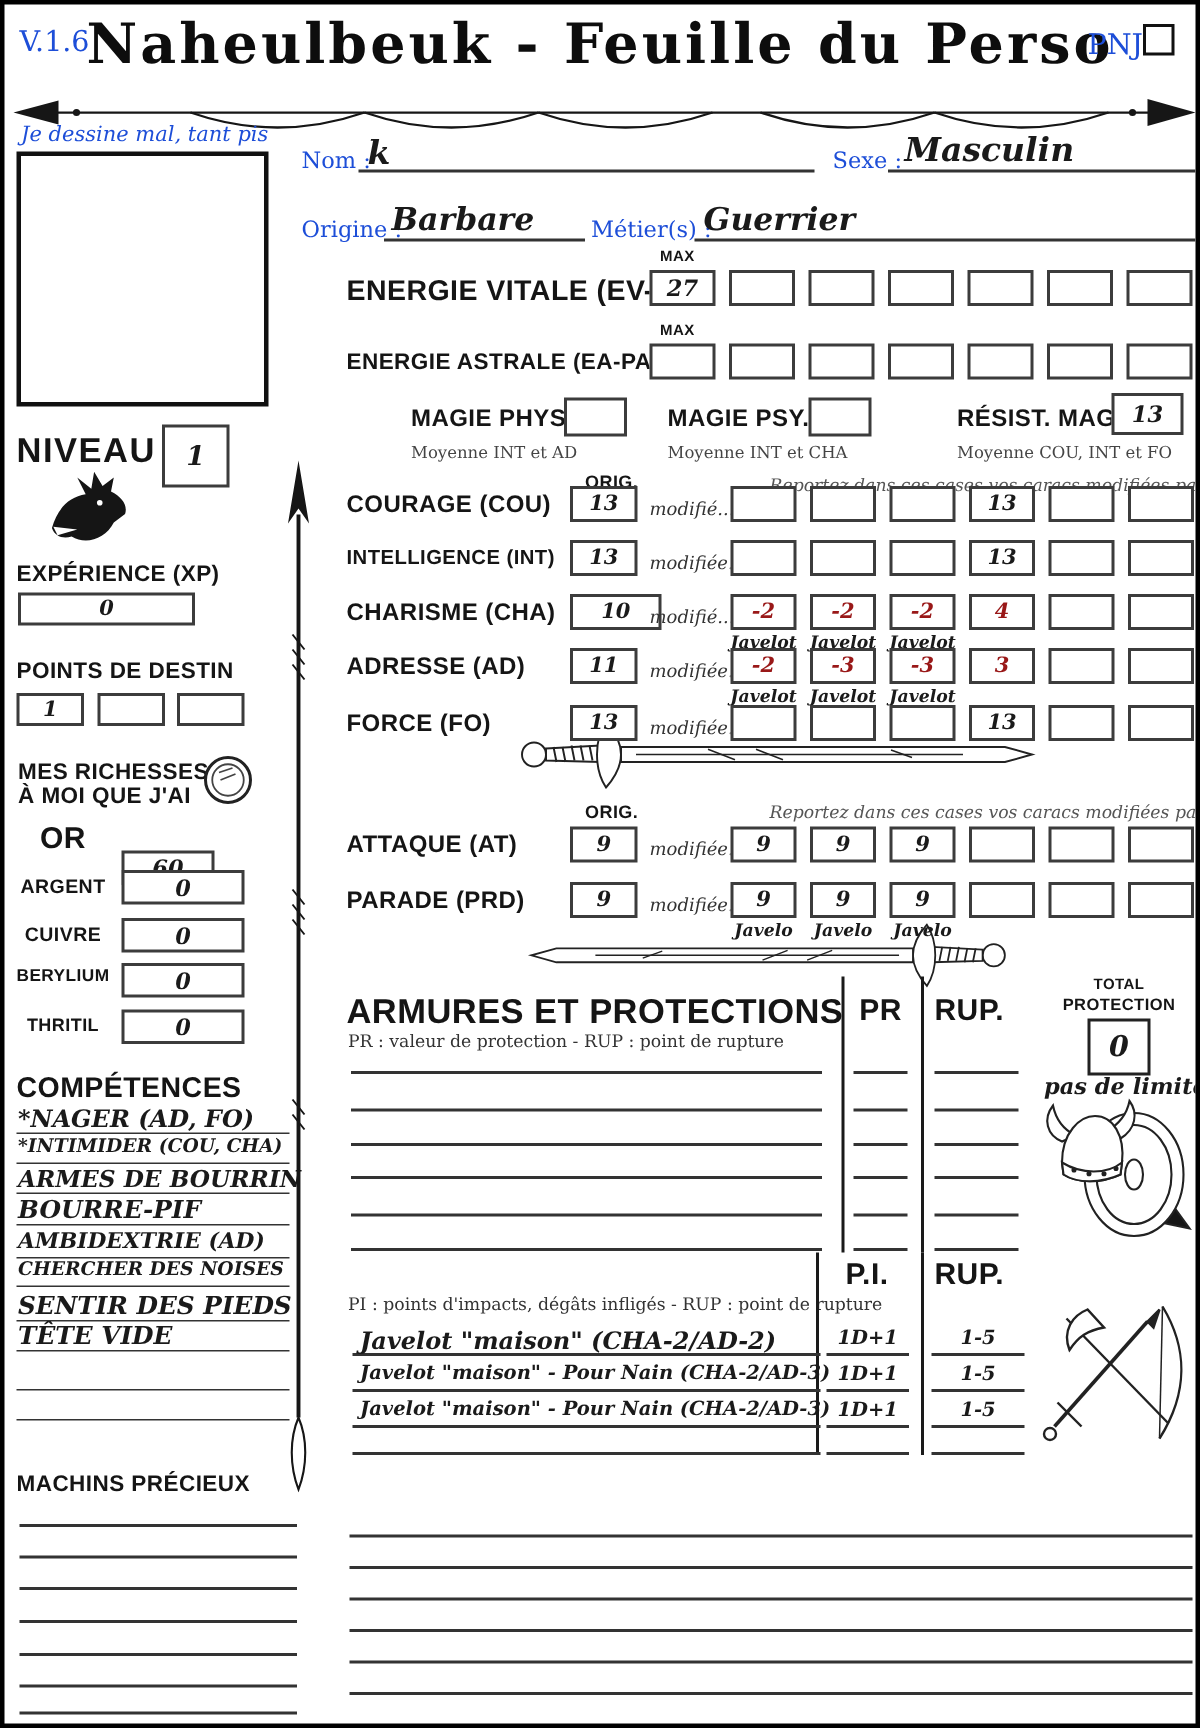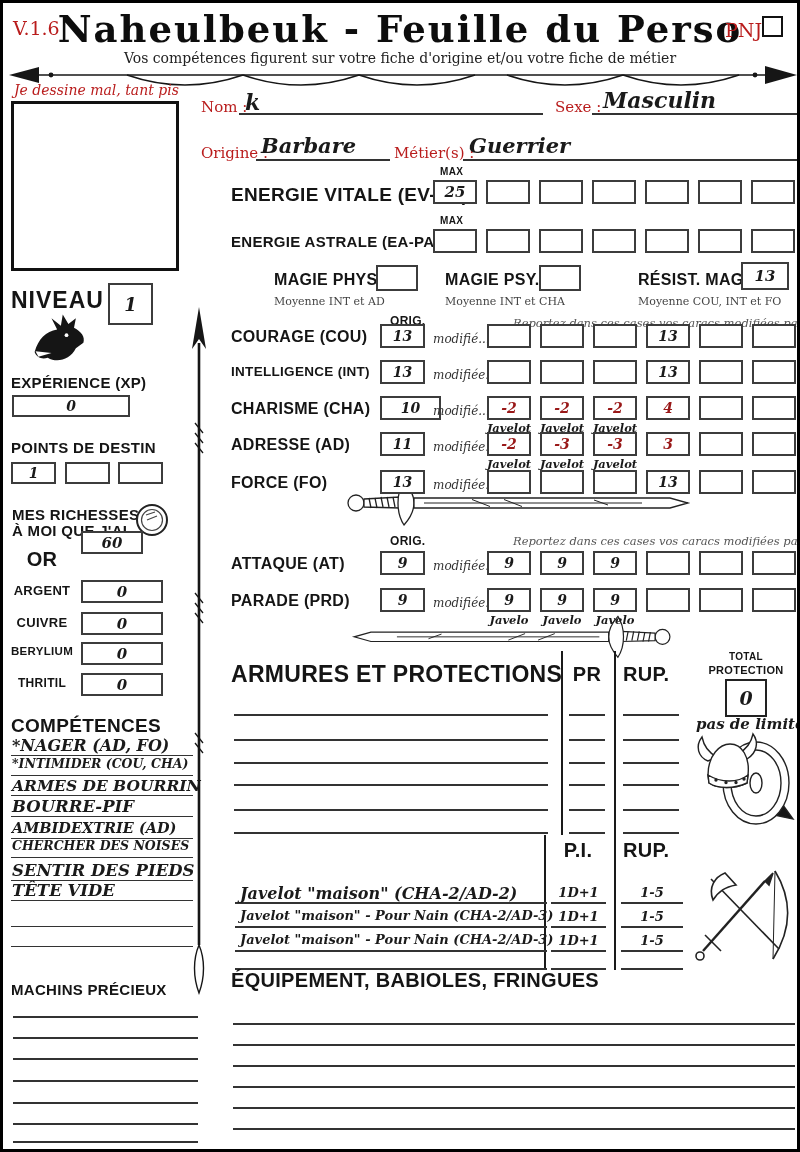--- a/index.html
+++ b/index.html
@@ -1,20 +1,20 @@
 <!DOCTYPE html>
 <html><head>
 <meta charset="utf-8">
 <style>
   html,body{margin:0;padding:0;background:#9c9c9c;}
   #page{position:relative;width:800px;height:1152px;background:#fff;border:3px solid #000;
     box-sizing:border-box;overflow:hidden;font-family:"Liberation Sans",sans-serif;color:#151515;}
   .abs{position:absolute;}
   .hdr{position:absolute;font-family:"Liberation Sans",sans-serif;font-weight:bold;letter-spacing:.3px;color:#151515;white-space:nowrap;}
-  .serif{position:absolute;font-family:"DejaVu Serif",serif;color:#b91c1c;white-space:nowrap;}
+  .serif{position:absolute;font-family:"DejaVu Serif",serif;color:#1d4ed8;white-space:nowrap;}
   .it{font-style:italic;}
   .gray{color:#555;}
   .hand{font-family:"DejaVu Serif",serif;font-style:italic;font-weight:bold;color:#1a1a1a;white-space:nowrap;}
   .handabs{position:absolute;}
   .red{color:#991818;}
   .box{position:absolute;border:2px solid #3c3c3c;background:#fff;display:flex;align-items:center;justify-content:center;box-sizing:border-box;}
   .line{position:absolute;border-bottom:2px solid #333;}
   .vline{position:absolute;width:0;border-left:2px solid #1a1a1a;}
   .ctr{text-align:center;}
   #title{position:absolute;left:0;right:0;top:4px;text-align:center;font-family:"DejaVu Serif",serif;
@@ -22,21 +22,20 @@
   #subtitle{position:absolute;left:0;right:0;top:47px;text-align:center;font-family:"DejaVu Serif",serif;font-size:14px;color:#222;}
   svg{display:block;}
 </style>
 </head>
 <body>
 
 <div id="page">
 
   <div class="serif" style="left:10px;top:14px;font-size:19px;">V.1.6</div>
   <div id="title">Naheulbeuk - Feuille du Perso</div>
-  <div id="subtitle">Vos compétences figurent sur votre fiche d'origine et/ou votre fiche de métier</div>
   <div class="serif" style="left:722px;top:16px;font-size:19px;">PNJ</div>
   <div class="box" style="left:759px;top:13px;width:21px;height:21px;border-color:#111;"></div>
 
   <svg class="abs" style="left:4px;top:62px;" width="792" height="30" viewBox="0 0 792 30">
     <g stroke="#161616" fill="none" stroke-width="1.5">
       <line x1="26" y1="10" x2="766" y2="10"></line>
       <path d="M120,10 Q178,30 236,10 M236,10 Q294,30 352,10 M352,10 Q410,30 468,10 M500,10 Q558,30 616,10 M616,10 Q674,30 732,10"></path>
     </g>
     <g fill="#161616">
       <polygon points="2,10 32,2 32,18"></polygon>
@@ -76,21 +75,21 @@
 
   <div class="hdr" style="left:9px;top:503px;font-size:15px;">MES RICHESSES</div>
   <div class="hdr" style="left:9px;top:519px;font-size:15px;">À MOI QUE J'AI</div>
   <svg class="abs" style="left:132px;top:500px;" width="34" height="34" viewBox="0 0 34 34">
     <circle cx="17" cy="17" r="15" fill="#fff" stroke="#222" stroke-width="2"></circle>
     <circle cx="17" cy="17" r="10.5" fill="none" stroke="#444" stroke-width="1.2"></circle>
     <path d="M11,12 L20,9 M12,17 L22,13" stroke="#444" stroke-width="1.2" fill="none"></path>
   </svg>
   <div id="wealth-rows">
       <div class="hdr ctr" style="left: 2px; top: 545px; width: 74px; font-size: 20px;">OR</div>
-      <div class="box" style="left: 78px; top: 528px; width: 62px; height: 23px;">
+      <div class="box" style="left: 78px; top: 564px; width: 62px; height: 23px;">
         <div class="hand" style="font-size: 15px;">60</div>
       </div>
       <div class="hdr ctr" style="left: 2px; top: 580px; width: 74px; font-size: 13px;">ARGENT</div>
       <div class="box" style="left: 78px; top: 577px; width: 82px; height: 23px;">
         <div class="hand" style="font-size: 15px;">0</div>
       </div>
       <div class="hdr ctr" style="left: 2px; top: 612px; width: 74px; font-size: 13px;">CUIVRE</div>
       <div class="box" style="left: 78px; top: 609px; width: 82px; height: 23px;">
         <div class="hand" style="font-size: 15px;">0</div>
       </div>
@@ -208,20 +207,21 @@
       <path d="M22,26 L58,24 L58,35 L22,34 Z"></path>
       <path d="M27,25 l2,10 M33,25 l2,10 M39,24 l2,10 M45,24 l2,10 M51,24 l2,10"></path>
       <path d="M62,8 C54,20 54,40 62,52 C70,43 72,35 72,30 C72,25 70,17 62,8 Z"></path>
       <path d="M72,25 L328,25 L346,30 L328,35 L72,35 Z"></path>
       <line x1="82" y1="30" x2="300" y2="30" stroke-width="1"></line>
       <path d="M130,26.5 l18,7 M162,26.5 l18,7 M252,27 l14,5" stroke-width="1"></path>
     </g>
   </svg>
 
   <div class="hdr" style="left:228px;top:658px;font-size:23px;">ARMURES ET PROTECTIONS</div>
+  <div class="serif" style="left:229px;top:684px;font-size:11.5px;color:#333;">PR : valeur de protection - RUP : point de rupture</div>
   <div class="vline" style="left:558px;top:648px;height:184px;"></div>
   <div class="vline" style="left:611px;top:648px;height:184px;"></div>
   <div class="hdr ctr" style="left:560px;top:660px;width:48px;font-size:20px;">PR</div>
   <div class="hdr" style="left:620px;top:660px;font-size:20px;">RUP.</div>
   <div class="hdr ctr" style="left:693px;top:648px;width:100px;font-size:10px;">TOTAL</div>
   <div class="hdr ctr" style="left:693px;top:661px;width:100px;font-size:11px;">PROTECTION</div>
   <div class="box" style="left:722px;top:676px;width:42px;height:38px;border-color:#222;">
     <span class="hand" style="font-size:19px;">0</span>
   </div>
   <div class="hand handabs ctr" style="left:693px;top:712px;width:100px;font-size:15px;">pas de limite</div>
@@ -256,20 +256,21 @@
       <path d="M51,28 C61,22 63,11 57,3 C55,13 49,19 42,23 Z"></path>
       <path d="M12,44 C12,24 24,13 34,13 C46,13 54,26 52,44 L51,52 C38,58 22,58 13,52 Z"></path>
       <path d="M12,44 C25,52 42,52 52,44 L51,52 C38,58 22,58 13,52 Z"></path>
       <circle cx="20" cy="49" r="1" fill="#222"></circle>
         <circle cx="30" cy="51.5" r="1" fill="#222"></circle>
       <circle cx="40" cy="51.5" r="1" fill="#222"></circle>
         <circle cx="48" cy="48" r="1" fill="#222"></circle>
     </g>
   </svg>
 
+  <div class="serif" style="left:229px;top:859px;font-size:11.5px;color:#333;">PI : points d'impacts, dégâts infligés - RUP : point de rupture</div>
   <div class="vline" style="left:541px;top:832px;height:135px;"></div>
   <div class="vline" style="left:611px;top:832px;height:135px;"></div>
   <div class="hdr ctr" style="left:543px;top:836px;width:64px;font-size:20px;">P.I.</div>
   <div class="hdr" style="left:620px;top:836px;font-size:20px;">RUP.</div>
   <div id="weapon-rows">
       <div class="line" style="left: 232px; top: 881px; width: 312px; height: 18px;"></div>
       <div class="hand handabs" style="left: 237px; top: 881px; font-size: 16px;">Javelot "maison" (CHA-2/AD-2)</div>
       <div class="line" style="left: 548px; top: 881px; width: 55px; height: 18px;"></div>
       <div class="hand handabs ctr" style="left: 548px; top: 882px; width: 55px; font-size: 13px;">1D+1</div>
       <div class="line" style="left: 618px; top: 881px; width: 62px; height: 18px;"></div>
@@ -297,33 +298,32 @@
       <line x1="84" y1="6" x2="82" y2="94" stroke-width="1"></line>
       <line x1="20" y1="14" x2="88" y2="84"></line>
       <path d="M34,8 C24,12 17,22 22,35 C28,26 34,22 45,20 Z"></path>
       <line x1="12" y1="86" x2="74" y2="16" stroke-width="2.4"></line>
       <polygon points="74,16 82,8 78,20" fill="#222"></polygon>
       <line x1="14" y1="70" x2="30" y2="86"></line>
       <circle cx="9" cy="91" r="4"></circle>
     </g>
   </svg>
 
-  <div class="hdr" style="left:228px;top:966px;font-size:20px;">ÉQUIPEMENT, BABIOLES, FRINGUES</div>
   <div id="equipment-lines">
       <div class="line" style="left: 230px; top: 1003px; width: 562px; height: 17px;"></div>
       <div class="line" style="left: 230px; top: 1024px; width: 562px; height: 17px;"></div>
       <div class="line" style="left: 230px; top: 1045px; width: 562px; height: 17px;"></div>
       <div class="line" style="left: 230px; top: 1066px; width: 562px; height: 17px;"></div>
       <div class="line" style="left: 230px; top: 1087px; width: 562px; height: 17px;"></div>
       <div class="line" style="left: 230px; top: 1108px; width: 562px; height: 17px;"></div>
       <div class="line" style="left: 230px; top: 1129px; width: 562px; height: 17px;"></div>
     </div>
 
 <div class="box" style="left: 430px; top: 177px; width: 44px; height: 24px;">
-      <div class="hand" style="font-size: 15px;">25</div>
+      <div class="hand" style="font-size: 15px;">27</div>
     </div>
     <div class="box" style="left: 483px; top: 177px; width: 44px; height: 24px;"></div>
     <div class="box" style="left: 536px; top: 177px; width: 44px; height: 24px;"></div>
     <div class="box" style="left: 589px; top: 177px; width: 44px; height: 24px;"></div>
     <div class="box" style="left: 642px; top: 177px; width: 44px; height: 24px;"></div>
     <div class="box" style="left: 695px; top: 177px; width: 44px; height: 24px;"></div>
     <div class="box" style="left: 748px; top: 177px; width: 44px; height: 24px;"></div>
     <div class="box" style="left: 430px; top: 226px; width: 44px; height: 24px;"></div>
     <div class="box" style="left: 483px; top: 226px; width: 44px; height: 24px;"></div>
     <div class="box" style="left: 536px; top: 226px; width: 44px; height: 24px;"></div>

